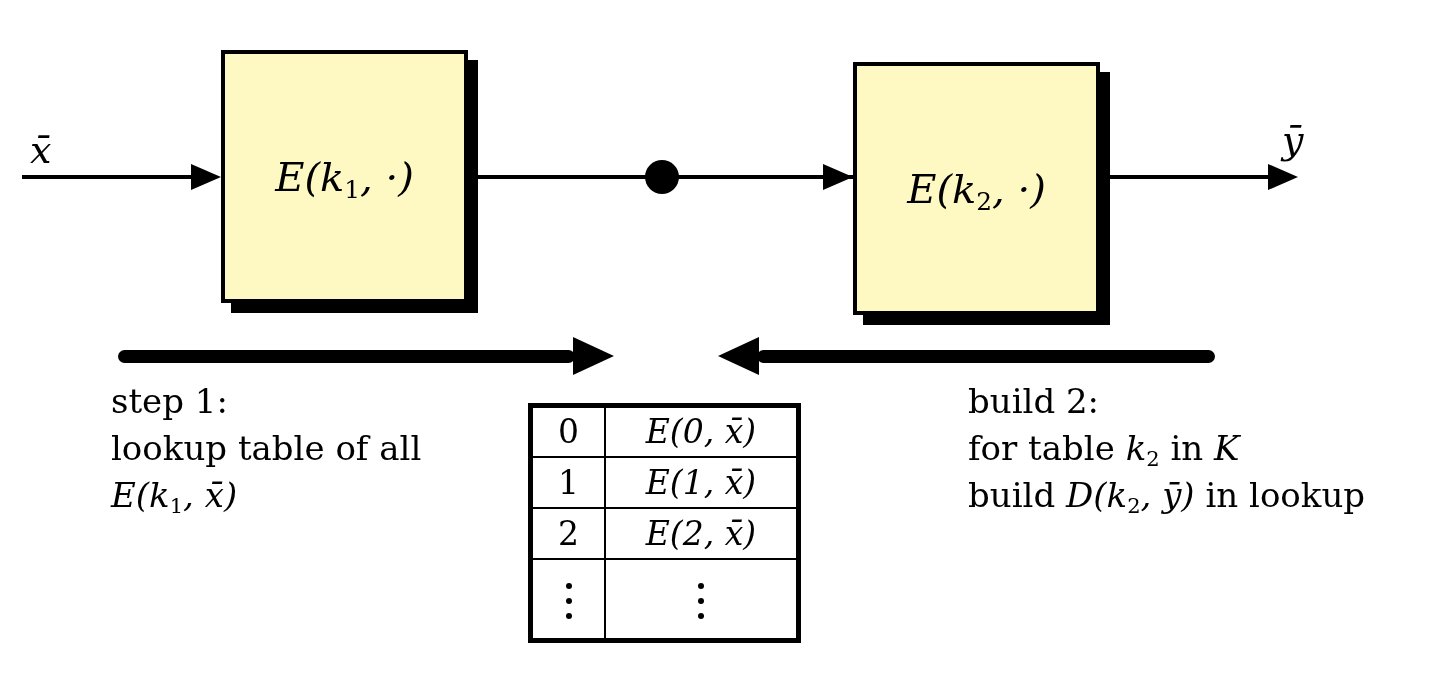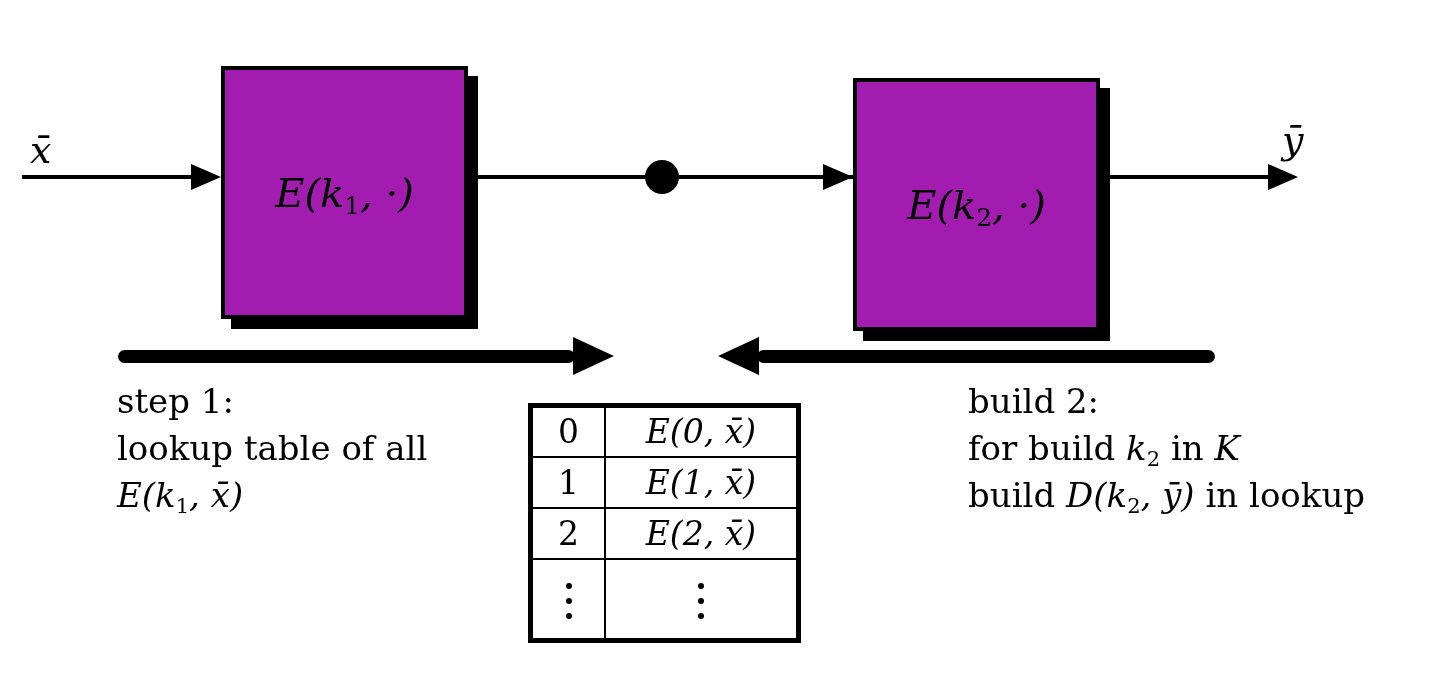--- a/index.html
+++ b/index.html
@@ -15,24 +15,24 @@
   }
   
   .hline{position:absolute;height:4px;background:#000;}
   .ah-right{position:absolute;width:0;height:0;
     border-top:13px solid transparent;border-bottom:13px solid transparent;
     border-left:30px solid #000;}
   
   .ebox{
     position:absolute;
     width:239px;height:245px;
-    background:#a21caf;
+    background:#fef9c3;
     border:4px solid #000;
     box-shadow:10px 10px 0 0 #000;
-    display:flex;align-items:center;justify-content:center;margin-top:16px;
+    display:flex;align-items:center;justify-content:center;
   }
   .boxlabel{font-size:40px;}
   .math{font-style:italic;}
   .roman{font-style:normal;}
   sub.msub{font-style:normal;font-size:0.62em;line-height:0;vertical-align:-0.28em;}
   
   .wire-dot{position:absolute;width:34px;height:34px;border-radius:50%;background:#000;}
   
   .portlabel{position:absolute;font-size:38px;font-style:italic;}
   
@@ -92,29 +92,29 @@
   <div class="hline" style="left:1098px;top:175px;width:172px"></div>
   <div class="ah-right" style="left:1268px;top:164px"></div>
   <span class="portlabel" style="left:1282px;top:118px">ȳ</span>
 
   <div class="thick-shaft" style="left:118px;top:350px;width:457px"></div>
   <div class="thick-head-right" style="left:573px;top:337px"></div>
 
   <div class="thick-head-left" style="left:718px;top:337px"></div>
   <div class="thick-shaft" style="left:757px;top:350px;width:458px"></div>
 
-  <div class="caption" style="left:117px;top:378px">
+  <div class="caption" style="left:111px;top:378px">
     <div class="cap-line roman">step 1:</div>
     <div class="cap-line roman">lookup table of all</div>
     <div class="cap-line math"><span>E(k</span><sub class="msub">1</sub><span>, x̄)</span></div>
   </div>
 
   <div class="caption" style="left:968px;top:378px">
     <div class="cap-line roman">build 2:</div>
-    <div class="cap-line roman"><span>for build </span><span class="math">k</span><sub class="msub">2</sub><span> in </span><span class="math">K</span></div>
+    <div class="cap-line roman"><span>for table </span><span class="math">k</span><sub class="msub">2</sub><span> in </span><span class="math">K</span></div>
     <div class="cap-line roman"><span>build </span><span class="math">D(k</span><sub class="msub">2</sub><span class="math">, ȳ)</span><span> in lookup</span></div>
   </div>
 
   <table class="lookup">
     <tbody>
         <tr class="r-std">
       <td class="keycell roman">0</td>
       <td class="valcell">E(0, x̄)</td>
     </tr>
     <tr class="r-std">

